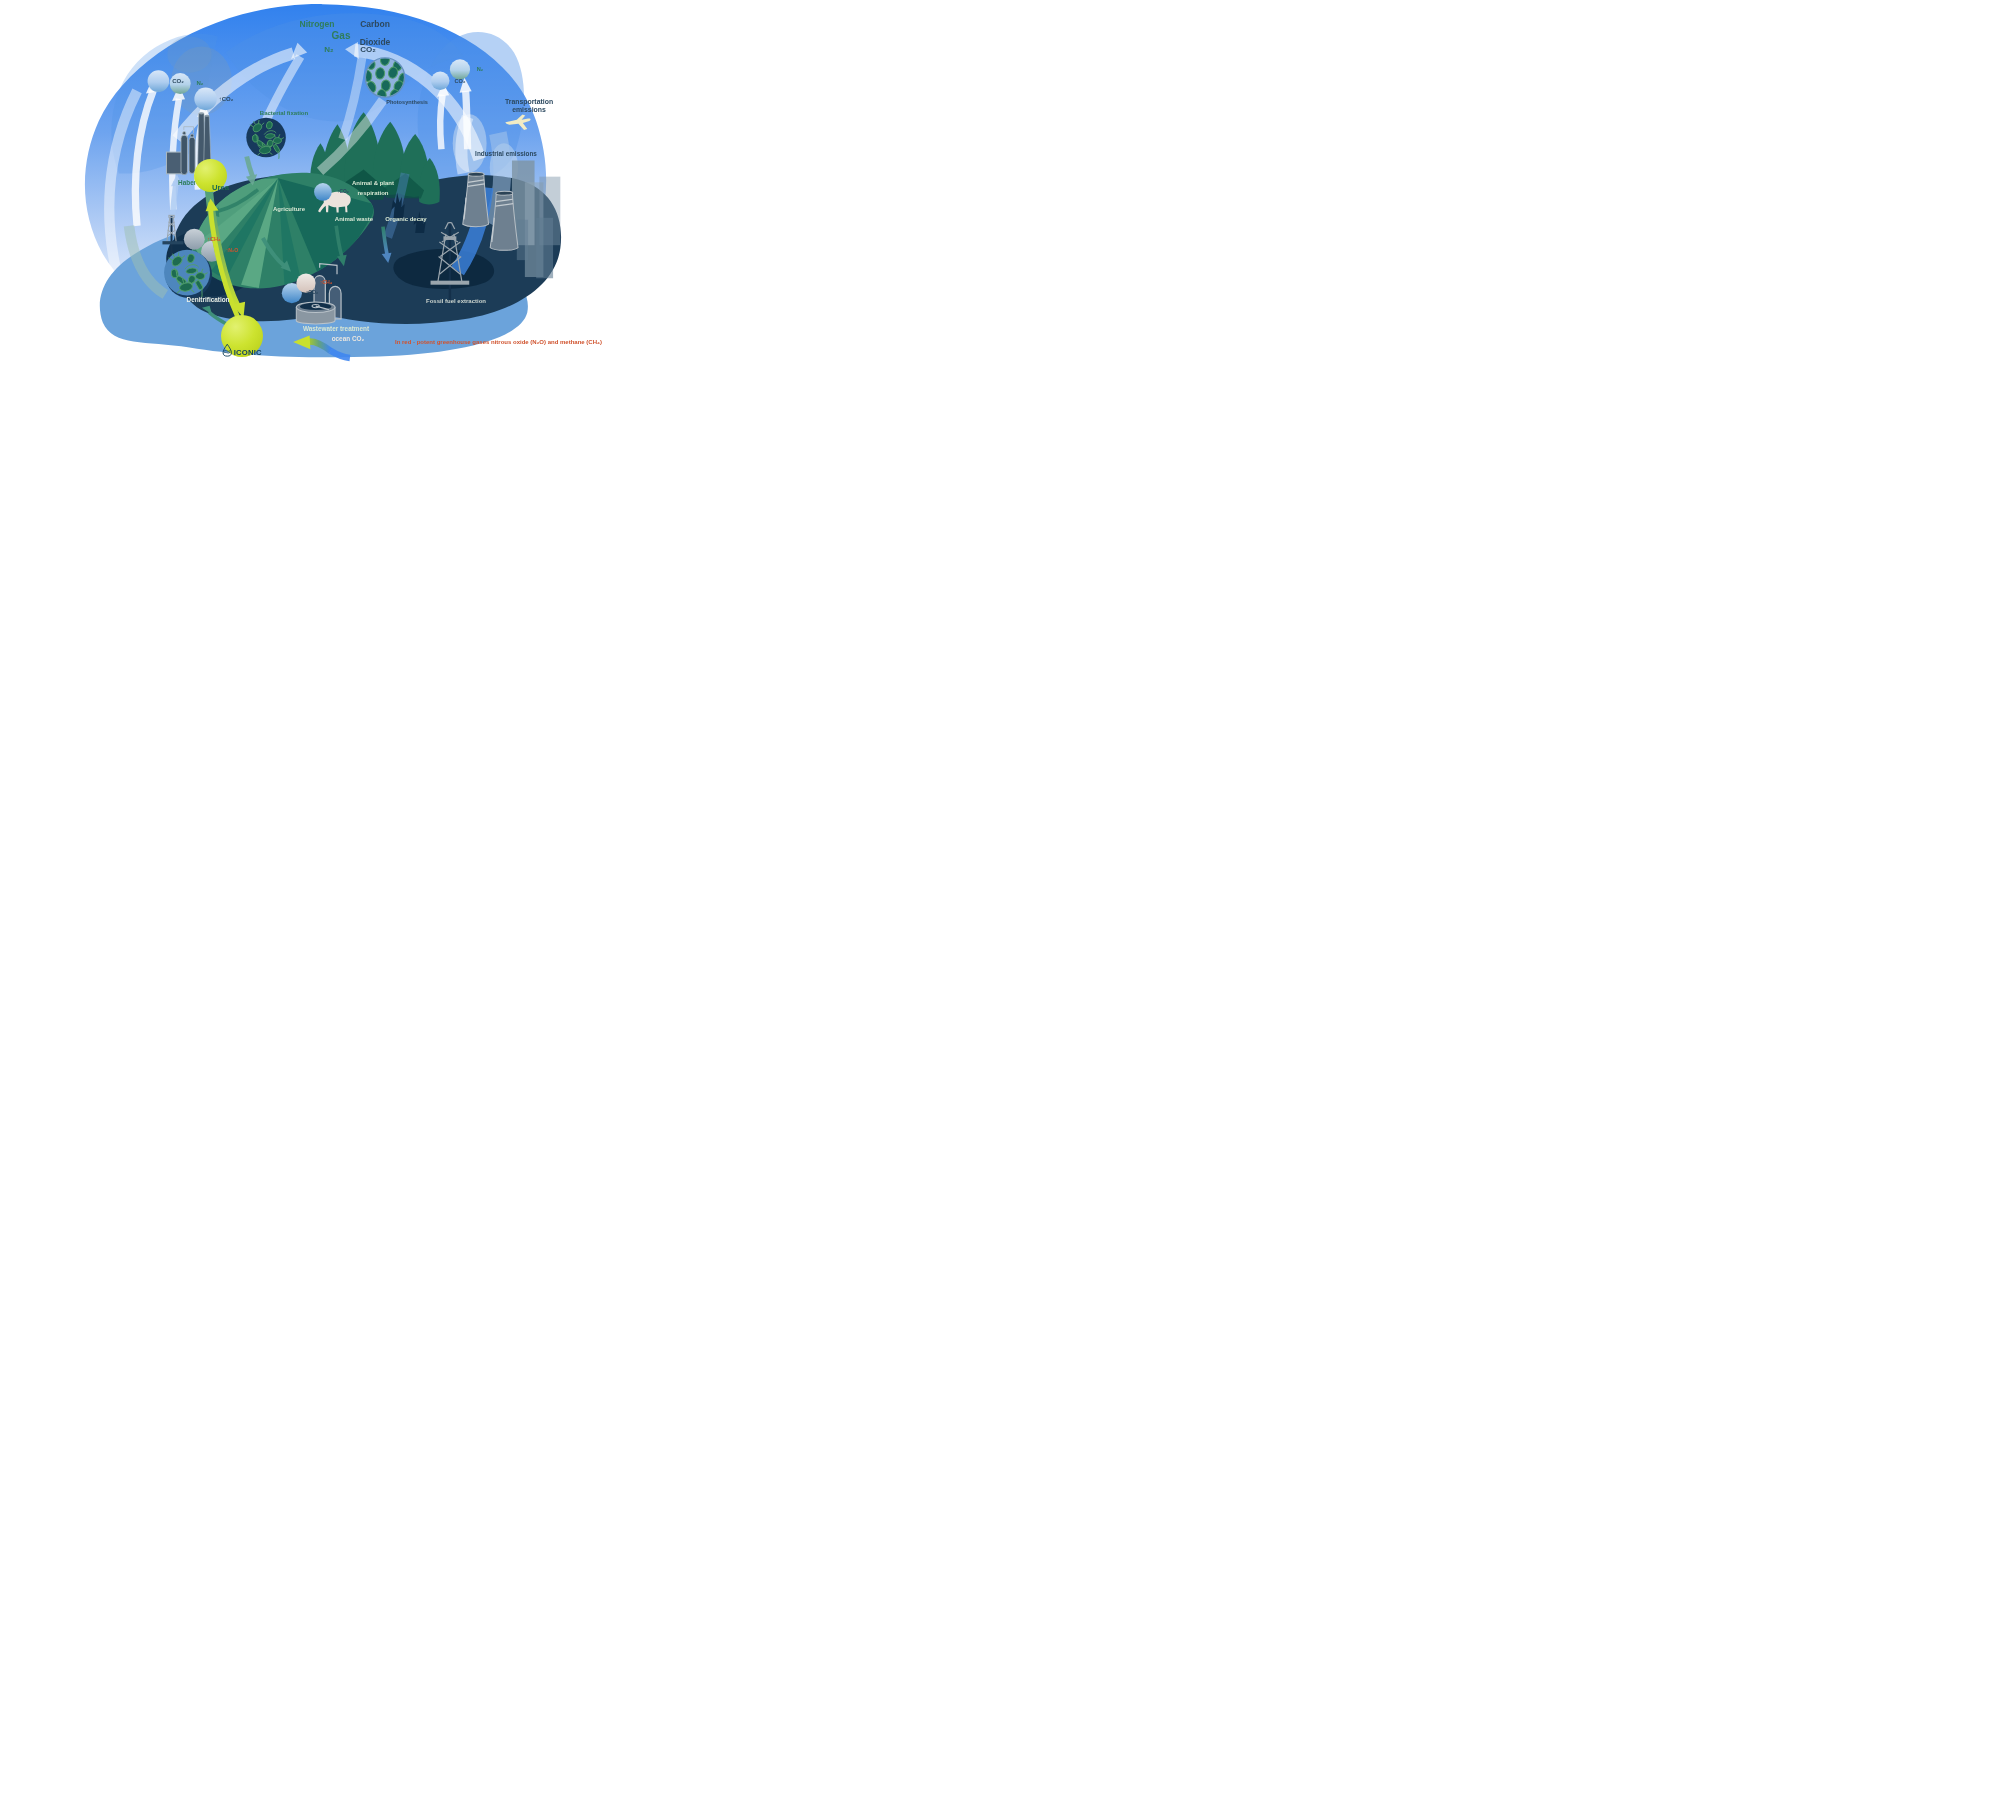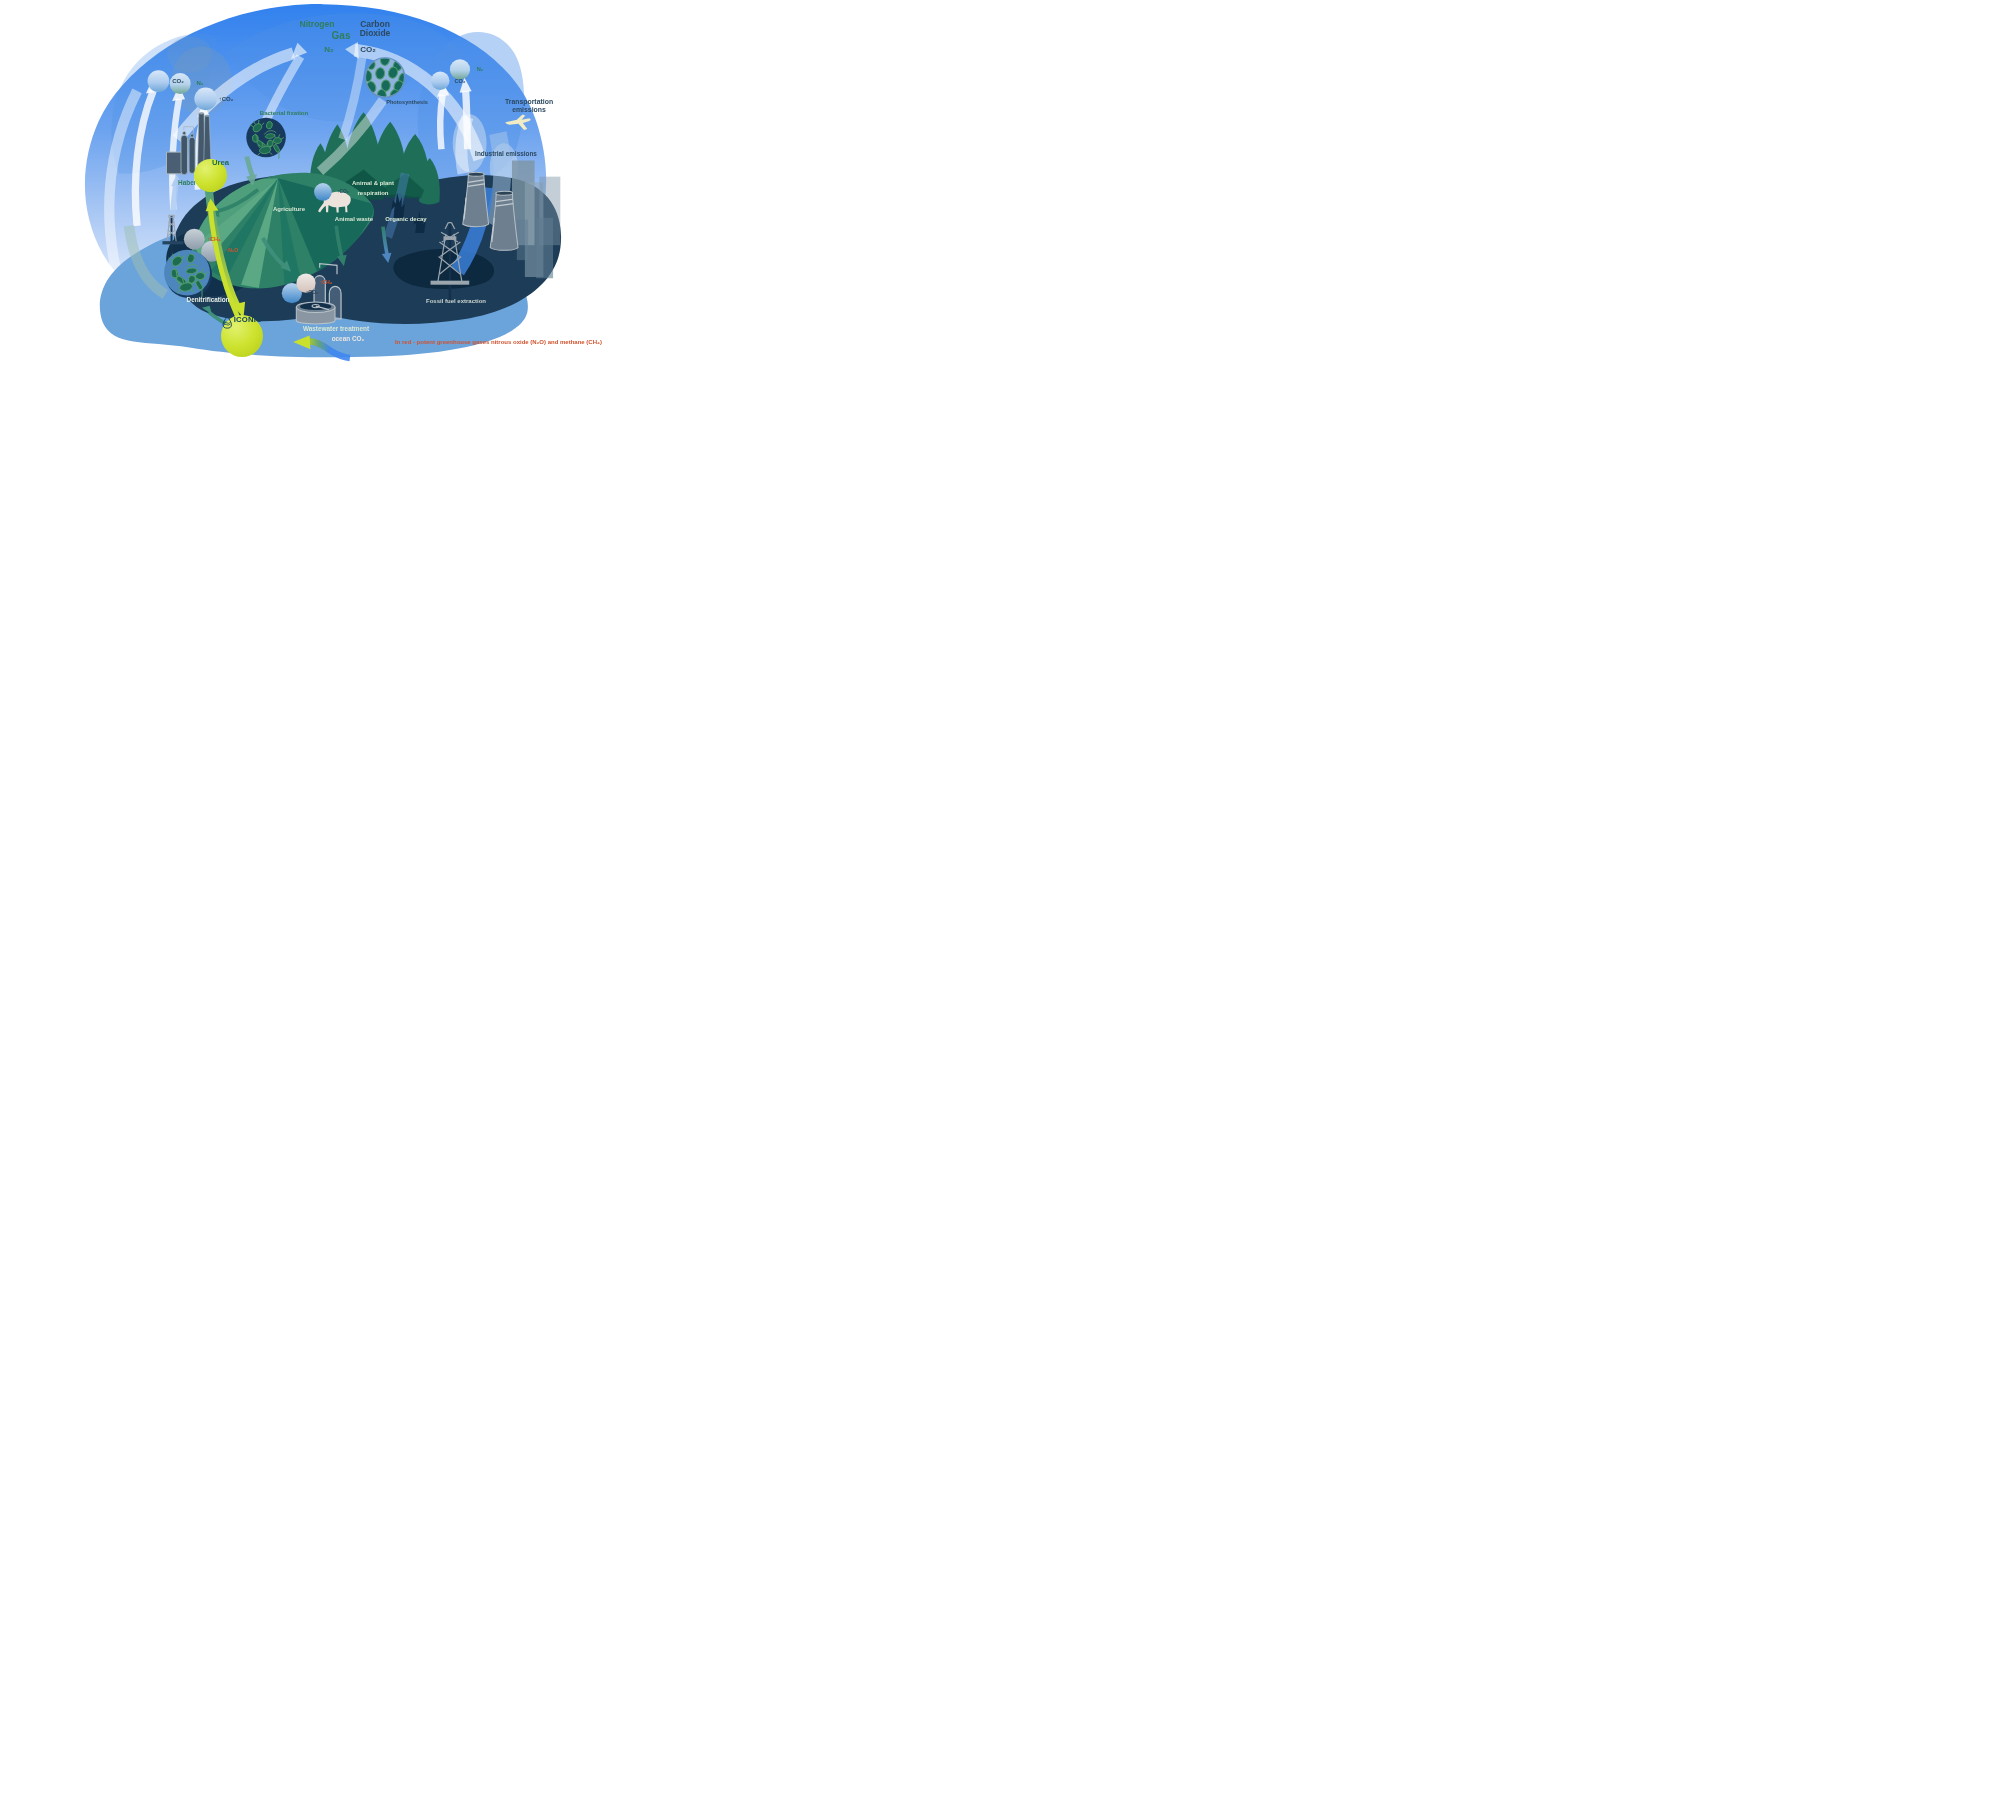--- a/index.html
+++ b/index.html
@@ -6,21 +6,21 @@
   #stage{position:relative;width:645px;height:363px;overflow:hidden;background:#ffffff;
          font-family:"Liberation Sans","DejaVu Sans",sans-serif;}
   #scene{position:absolute;left:0;top:0;z-index:1;}
   .lbl{position:absolute;transform:translate(-50%,-50%);font-weight:bold;white-space:nowrap;z-index:4;line-height:1.1;margin-left:20px;}
   .lbl.under{z-index:2;}
   .green{color:#2f7d5b;} .slate{color:#2c4960;text-align:right;} .pale{color:#d8e7d3;}
   .palegray{color:#ccd5cf;} .white{color:#e8efe8;} .cream{color:#eae6df;}
   .red{color:#d0532e;} .navy{color:#14425f;}
   .circleHTML{position:absolute;border-radius:50%;z-index:3;
       background:radial-gradient(circle at 35% 28%,#e2f170 0%,#cde32f 48%,#b4cb16 100%);
-      display:flex;align-items:flex-start;justify-content:center;}
+      display:flex;align-items:flex-end;justify-content:center;}
   #urea-circle{left:194px;top:159px;width:33px;height:33px;}
   #iconic-circle{left:221px;top:315px;width:42px;height:42px;gap:1px;}
   .microbe path,.microbe ellipse,.microbe rect{fill:#1d6b50;stroke:#4f9e6a;stroke-width:2;}
   .microbe .cilia{fill:none;stroke:#4f9e6a;stroke-width:2;stroke-linecap:round;}
   .caption{position:absolute;left:395px;top:339px;font-weight:bold;font-size:6px;z-index:4;}
 </style>
 </head>
 <body>
 
 <div id="stage">
@@ -341,21 +341,21 @@
     <circle cx="759" cy="702" r="24" fill="url(#gCream)"></circle>
   </g>
 
   <path fill="#f2ecc4" d="M 1254,303 L 1282,297 L 1296,284 L 1303,286 L 1294,297 L 1310,294 C 1317,293 1318,297 1313,300 L 1297,305 L 1308,320 L 1300,322 L 1286,307 L 1264,309 C 1257,308 1253,305 1254,303 Z"></path>
 </svg>
 
 <div class="lbl green" style="left:297px;top:25.4px;font-size:8.5px;">Nitrogen</div>
 <div class="lbl green" style="left:321px;top:35px;font-size:10px;">Gas</div>
 <div class="lbl green" style="left:309px;top:50px;font-size:8px;">N₂</div>
 <div class="lbl slate" style="left:355px;top:25.4px;font-size:8.5px;">Carbon</div>
-<div class="lbl slate" style="left:355px;top:34px;font-size:8.5px;">Dioxide</div>
+<div class="lbl slate" style="left:355px;top:43px;font-size:8.5px;">Dioxide</div>
 <div class="lbl slate" style="left:348px;top:50px;font-size:8px;">CO₂</div>
 
 <div class="lbl slate" style="left:158px;top:81px;font-size:6px;">CO₂</div>
 <div class="lbl green" style="left:180px;top:83px;font-size:6px;">N₂</div>
 <div class="lbl slate" style="left:206px;top:99px;font-size:6px;">↑CO₂</div>
 <div class="lbl slate" style="left:440px;top:81px;font-size:5.6px;">CO₂</div>
 <div class="lbl green" style="left:460px;top:69px;font-size:5.6px;">N₂</div>
 <div class="lbl red" style="left:194px;top:239px;font-size:5.6px;">↑CH₄</div>
 <div class="lbl red" style="left:212px;top:251px;font-size:5.2px;">↑N₂O</div>
 <div class="lbl slate" style="left:323px;top:192px;font-size:4.8px;">↑CO₂</div>

